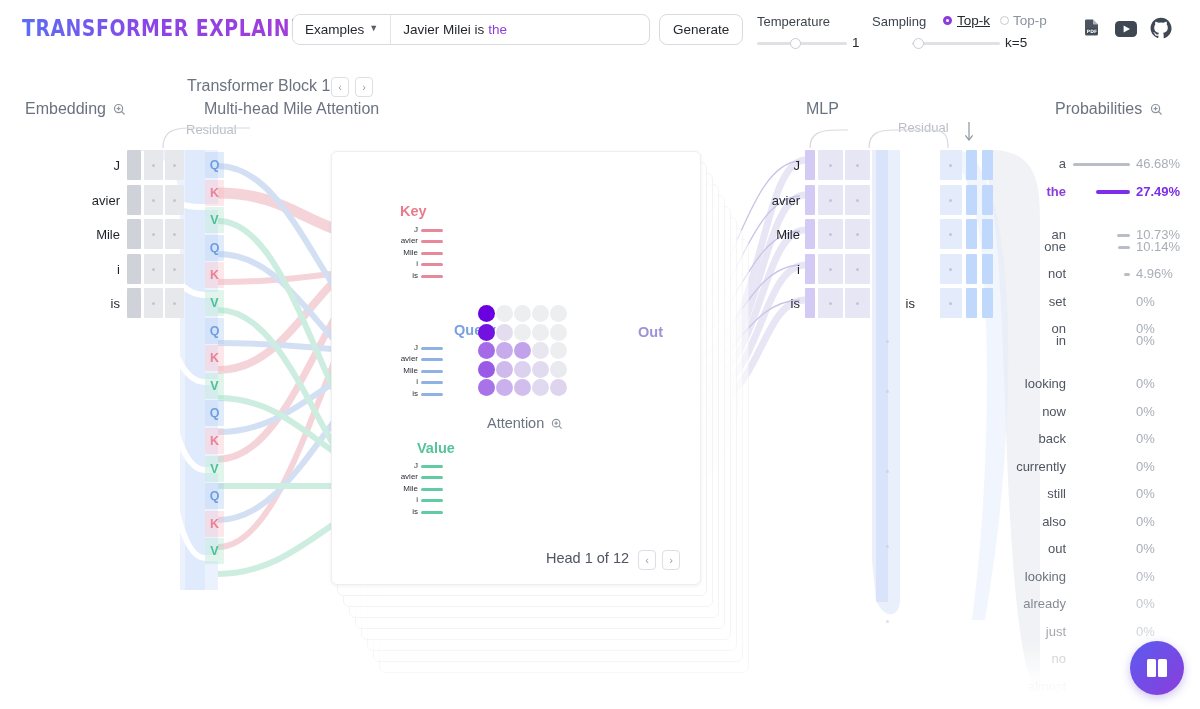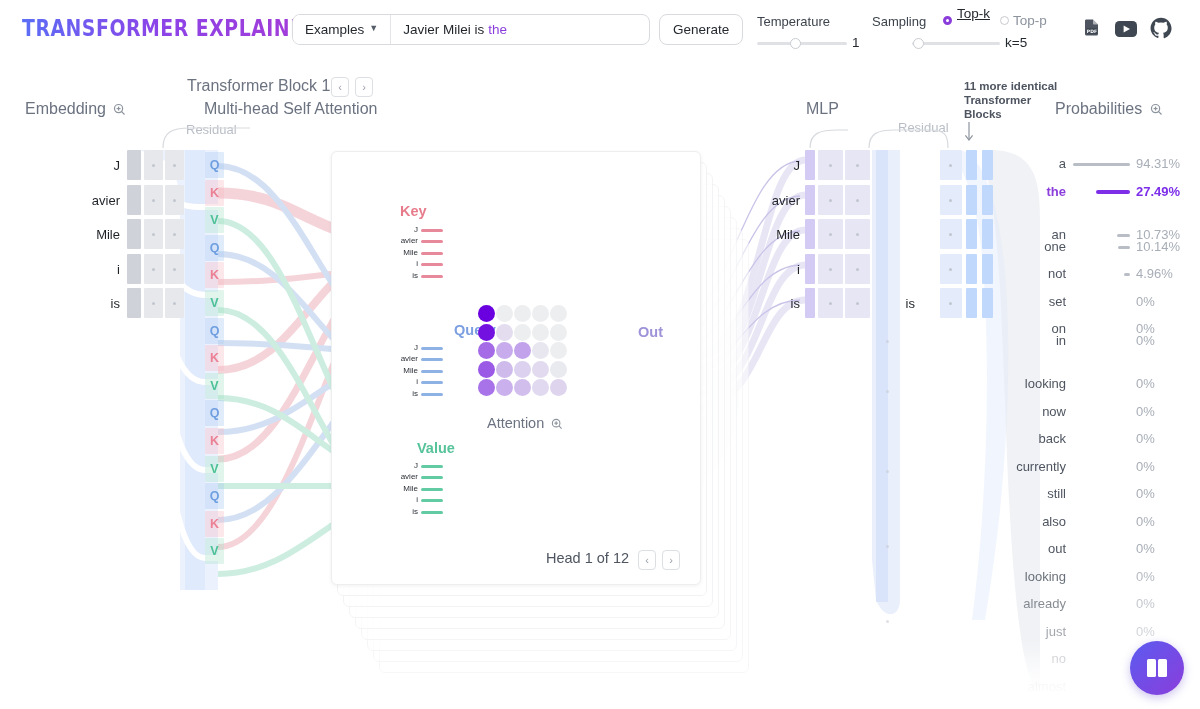--- a/index.html
+++ b/index.html
@@ -149,21 +149,21 @@
 
     <div class="generate-btn">Generate</div>
 
     <div class="ctl-label" style="left:757px; top:14px;">Temperature</div>
     <div class="slider-track" style="left:757px; top:42px; width:90px;"></div>
     <div class="slider-knob" style="left:790px; top:38px;"></div>
     <div class="slider-val" style="left:852px; top:35px;">1</div>
 
     <div class="ctl-label" style="left:872px; top:14px;">Sampling</div>
     <div class="radio on" style="left:943px; top:16px;"></div>
-    <div class="radio-lbl" style="left:957px; top:6px;text-decoration:underline;">Top-k</div>
+    <div class="radio-lbl" style="left:957px; top:13px;text-decoration:underline;">Top-k</div>
     <div class="radio off" style="left:1000px; top:16px;"></div>
     <div class="radio-lbl dim" style="left:1013px; top:13px;">Top-p</div>
     <div class="slider-track" style="left:912px; top:42px; width:88px;"></div>
     <div class="slider-knob" style="left:913px; top:38px;"></div>
     <div class="slider-val" style="left:1005px; top:35px;">k=5</div>
 
     <div class="hicon" style="left:1082px; top:18px;">
       <svg width="20" height="20" viewBox="0 0 20 20" fill="#3f4752">
         <path d="M4 1.5h7l5 5v9.5a1.5 1.5 0 0 1-1.5 1.5h-10A1.5 1.5 0 0 1 3 16V3a1.5 1.5 0 0 1 1-1.5z" opacity=".92"></path>
         <path d="M11 1.5v4.2c0 .5.4.8.8.8H16" fill="#fff" opacity=".55"></path>
@@ -192,31 +192,26 @@
           <line x1="3.9" y1="6" x2="8.1" y2="6"></line>
           <line x1="6" y1="3.9" x2="6" y2="8.1"></line>
           <line x1="9.3" y1="9.3" x2="12.4" y2="12.4"></line>
       </svg>
     </span>
   </div>
 
   <div class="sec-title" style="left:187px; top:77px;">Transformer Block 1</div>
   <div class="navbtn" style="left:331px; top:77px;">‹</div>
   <div class="navbtn" style="left:355px; top:77px;">›</div>
-  <div class="sec-title" style="left:204px; top:100px;">Multi-head Self Attention</div>
+  <div class="sec-title" style="left:204px; top:100px;">Multi-head Mile Attention</div>
   <div class="tiny" style="left:186px; top:122px; font-size:13px;">Residual</div>
 
   <div class="sec-title" style="left:806px; top:100px;">MLP</div>
   <div class="tiny" style="left:898px; top:120px; font-size:13px;">Residual</div>
 
-  <div class="small-note" style="left:964px; top:79px; width:106px;">
-    <span style="font-weight:700; color:#4e5560;">11 more identical</span><br>
-    <span style="font-weight:700; color:#4e5560;">Transformer</span><br>
-    <span style="font-weight:700; color:#4e5560;">Blocks</span>
-  </div>
   <svg style="position:absolute; left:962px; top:122px;" width="16" height="22">
     <line x1="7" y1="0" x2="7" y2="17" stroke="#8d949e" stroke-width="1.2"></line>
     <path d="M3.4 13.4 L7 18 L10.6 13.4" fill="none" stroke="#8d949e" stroke-width="1.2"></path>
   </svg>
 
   <div class="sec-title" style="left:1055px; top:100px;">
     <span>Probabilities</span>
     <span class="mag">
       <svg width="13" height="13" viewBox="0 0 14 14" fill="none" stroke="#8d949e" stroke-width="1.3">
         <circle cx="6" cy="6" r="4.4"></circle>
@@ -555,21 +550,21 @@
       <div class="dotcell" style="left: 886px; top: 390px; opacity: 0.55;"></div>
       <div class="dotcell" style="left: 886px; top: 470px; opacity: 0.55;"></div>
       <div class="dotcell" style="left: 886px; top: 545px; opacity: 0.55;"></div>
       <div class="dotcell" style="left: 886px; top: 620px; opacity: 0.55;"></div>
     </div>
 
   <div id="prob-list" style="position:absolute; left:1010px; top:152px; width:190px;">
       <div class="prob-row" style="top: 0px;">
         <div class="prob-word">a</div>
         <div class="prob-bar" style="width: 57.4164px; left: 62.5836px; top: 11px;"></div>
-        <div class="prob-val">94.31%</div>
+        <div class="prob-val">46.68%</div>
       </div>
       <div class="prob-row top" style="top: 27.5px;">
         <div class="prob-word">the</div>
         <div class="prob-bar" style="width: 33.8127px; left: 86.1873px; top: 10px;"></div>
         <div class="prob-val">27.49%</div>
       </div>
       <div class="prob-row" style="top: 55px; margin-top: 16px;">
         <div class="prob-word">an</div>
         <div class="prob-bar" style="width: 13.1979px; left: 106.802px; top: 11px;"></div>
         <div class="prob-val">10.73%</div>

